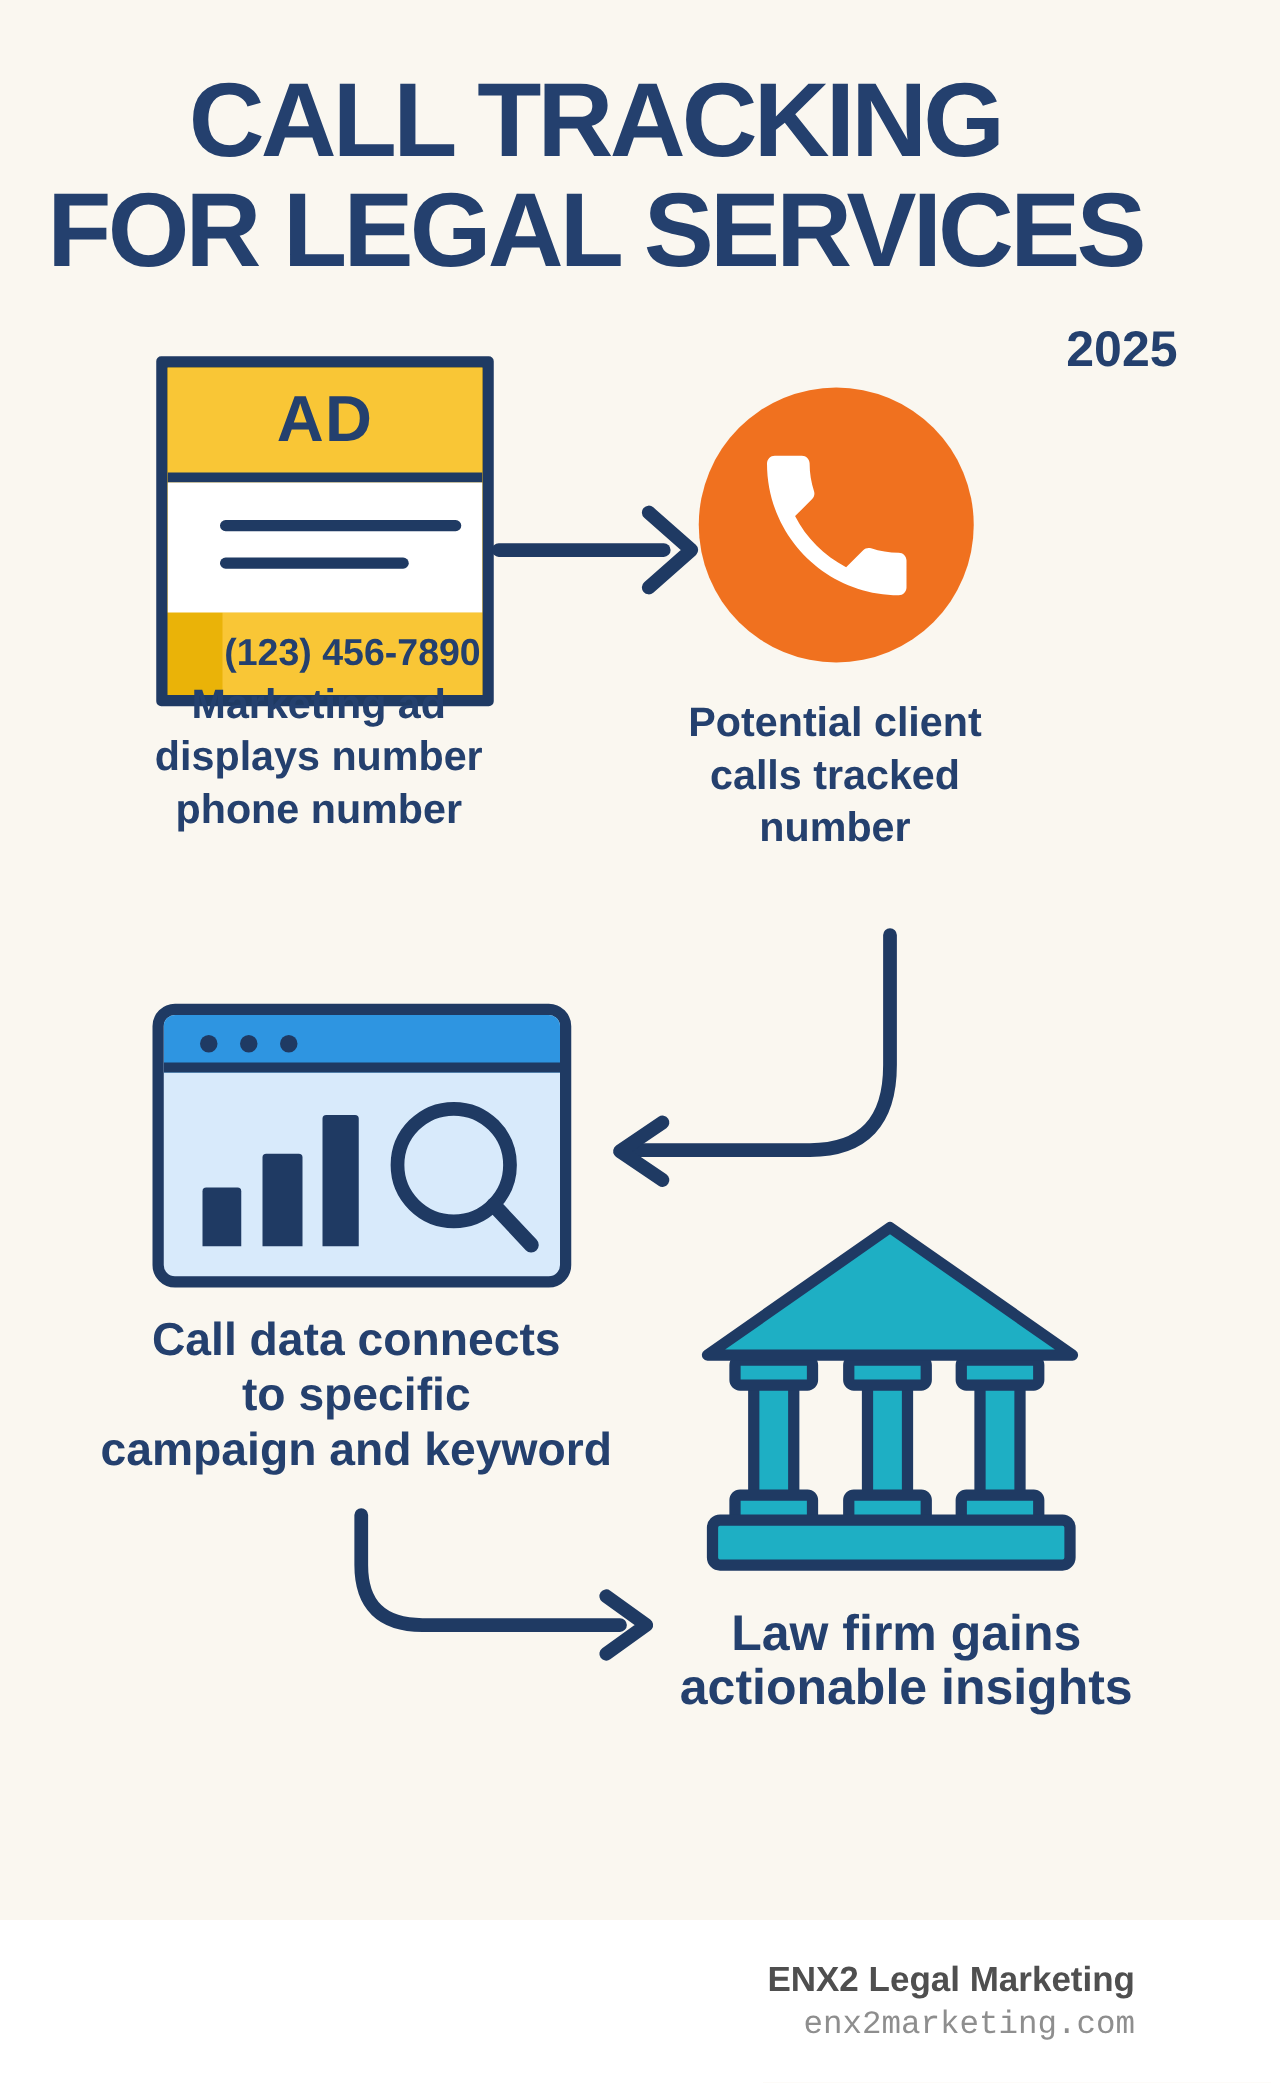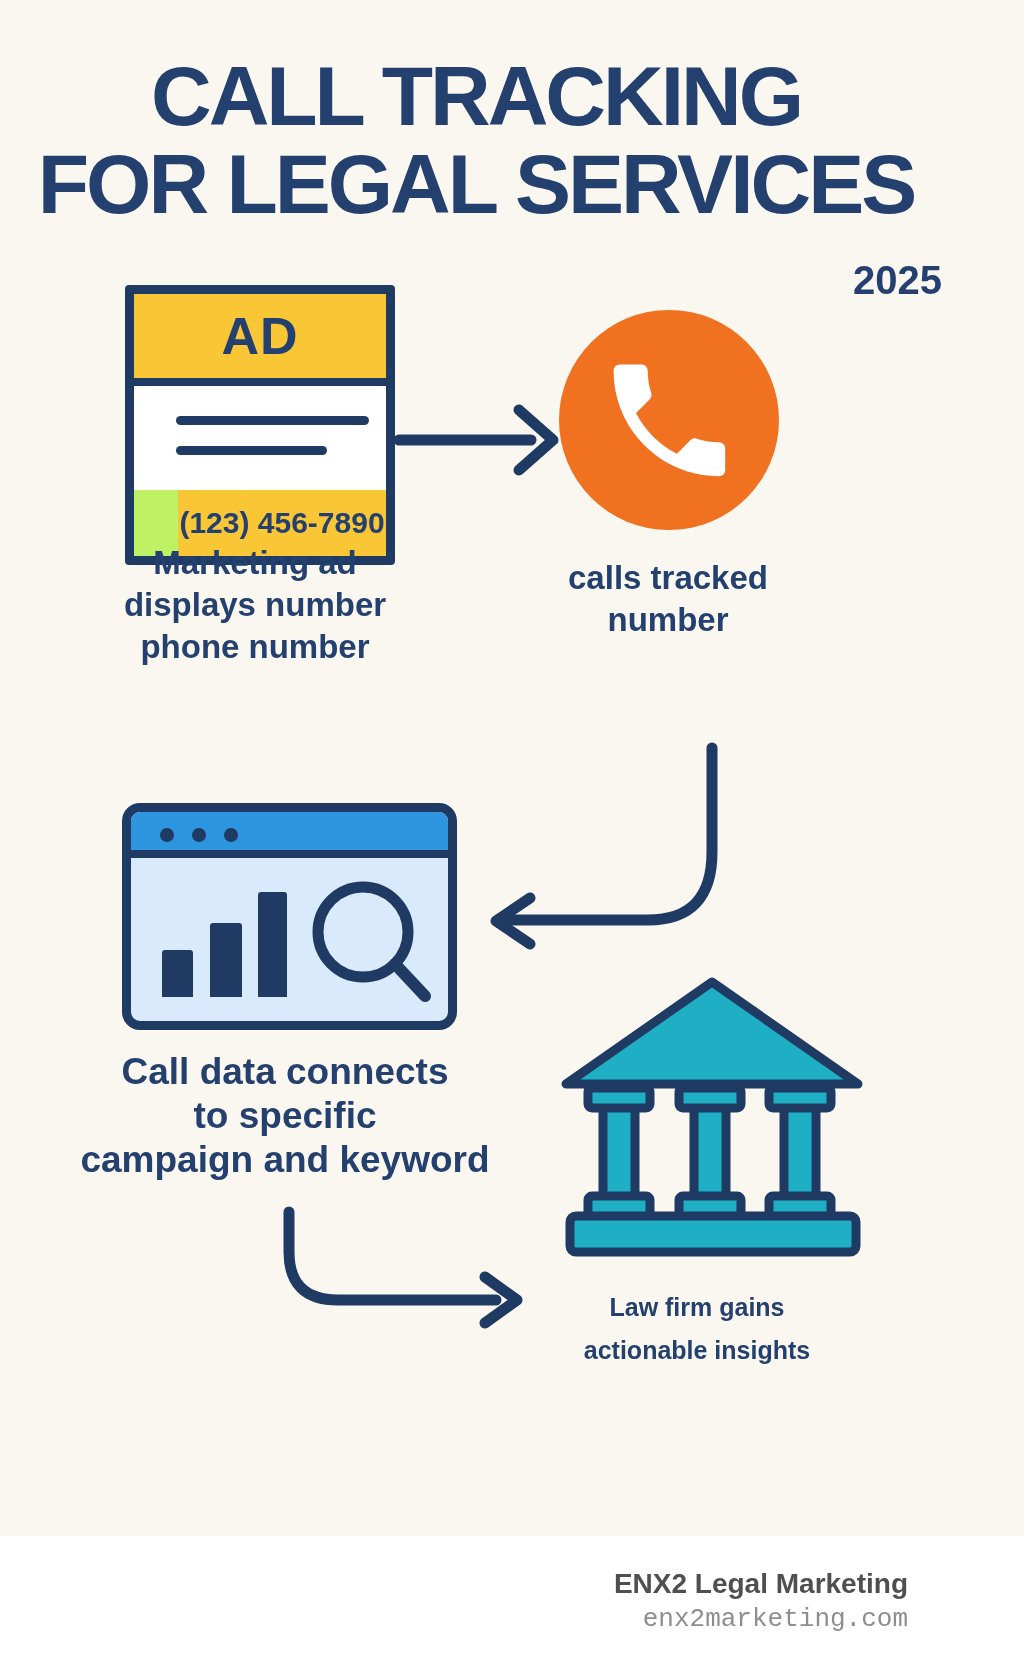--- a/index.html
+++ b/index.html
@@ -10,42 +10,42 @@
   *{margin:0;padding:0;box-sizing:border-box;}
   html,body{width:1024px;height:1666px;}
   body{font-family:"Liberation Sans",sans-serif;background:#fff;}
   .canvas{position:relative;width:1024px;height:1666px;background:var(--background);overflow:hidden;}
 
   .title{position:absolute;left:-36px;top:52px;width:1024px;text-align:center;
          color:var(--text-navy);font-weight:bold;font-size:84px;line-height:88px;letter-spacing:-3px;}
   .year{position:absolute;right:82px;top:258px;color:var(--text-navy);font-weight:bold;font-size:40px;}
 
   
-  .ad-card{position:absolute;left:125px;top:285px;width:270px;height:280px;background:#bef264;
+  .ad-card{position:absolute;left:125px;top:285px;width:270px;height:280px;background:#eab308;
            border:9px solid var(--navy);border-radius:4px;overflow:hidden;}
   .ad-card-header{height:92px;background:var(--yellow);border-bottom:8px solid var(--navy);
                   display:flex;align-items:center;justify-content:center;
                   color:var(--text-navy);font-weight:bold;font-size:52px;letter-spacing:1px;}
   .ad-card-body{position:relative;height:104px;background:#fff;}
   .ad-line{position:absolute;height:9px;background:var(--navy);border-radius:5px;}
   .ad-line1{left:42px;top:30px;width:193px;}
   .ad-line2{left:42px;top:60px;width:151px;}
   .ad-card-footer{height:66px;background:var(--yellow);display:flex;align-items:center;justify-content:center;
                   color:var(--text-navy);font-weight:bold;font-size:30px;margin-left:44px;}
 
   
   .phone-circle{position:absolute;left:555px;top:306px;width:228px;height:228px;}
 
   
   .caption{position:absolute;color:var(--text-navy);font-weight:bold;text-align:center;}
   .caption div{white-space:nowrap;}
   .caption-1{left:85px;top:542px;width:340px;font-size:33px;line-height:42px;}
   .caption-2{left:498px;top:557px;width:340px;font-size:33px;line-height:42px;}
   .caption-3{left:60px;top:1050px;width:450px;font-size:37px;line-height:44px;}
-  .caption-4{left:472px;top:1286px;width:450px;font-size:25px;line-height:43px;}
+  .caption-4{left:500px;top:1286px;width:450px;font-size:40px;line-height:43px;}
 
   
   .browser{position:absolute;left:122px;top:803px;width:335px;height:227px;background:var(--light-blue);
            border:9px solid var(--navy);border-radius:18px;overflow:hidden;}
   .browser-header{position:absolute;left:0;right:0;top:0;height:46px;background:var(--blue);
                   border-bottom:8px solid var(--navy);}
   .dot{position:absolute;width:14px;height:14px;border-radius:50%;background:var(--navy);top:16px;}
   .dot1{left:29px;} .dot2{left:61px;} .dot3{left:93px;}
   .bar{position:absolute;background:var(--navy);border-radius:3px 3px 0 0;}
   .bar1{left:31px;top:138px;width:31px;height:47px;}
@@ -90,20 +90,21 @@
       <path fill="#fff" transform="translate(40,40) scale(6.2)" d="M6.62 10.79c1.44 2.83 3.76 5.14 6.59 6.59l2.2-2.2c.27-.27.67-.36 1.02-.24 1.12.37 2.33.57 3.57.57.55 0 1 .45 1 1V20c0 .55-.45 1-1 1-9.39 0-17-7.61-17-17 0-.55.45-1 1-1h3.5c.55 0 1 .45 1 1 0 1.25.2 2.45.57 3.57.11.35.03.74-.24 1.02l-2.2 2.2z"></path>
     </svg>
   </div>
 
   <div class="caption caption-1">
     <div>Marketing ad</div>
     <div>displays number</div>
     <div>phone number</div>
   </div>
   <div class="caption caption-2">
+    <div>Potential client</div>
     <div>calls tracked</div>
     <div>number</div>
   </div>
 
   <div class="browser">
     <div class="browser-header">
       <span class="dot dot1"></span>
       <span class="dot dot2"></span>
       <span class="dot dot3"></span>
     </div>

